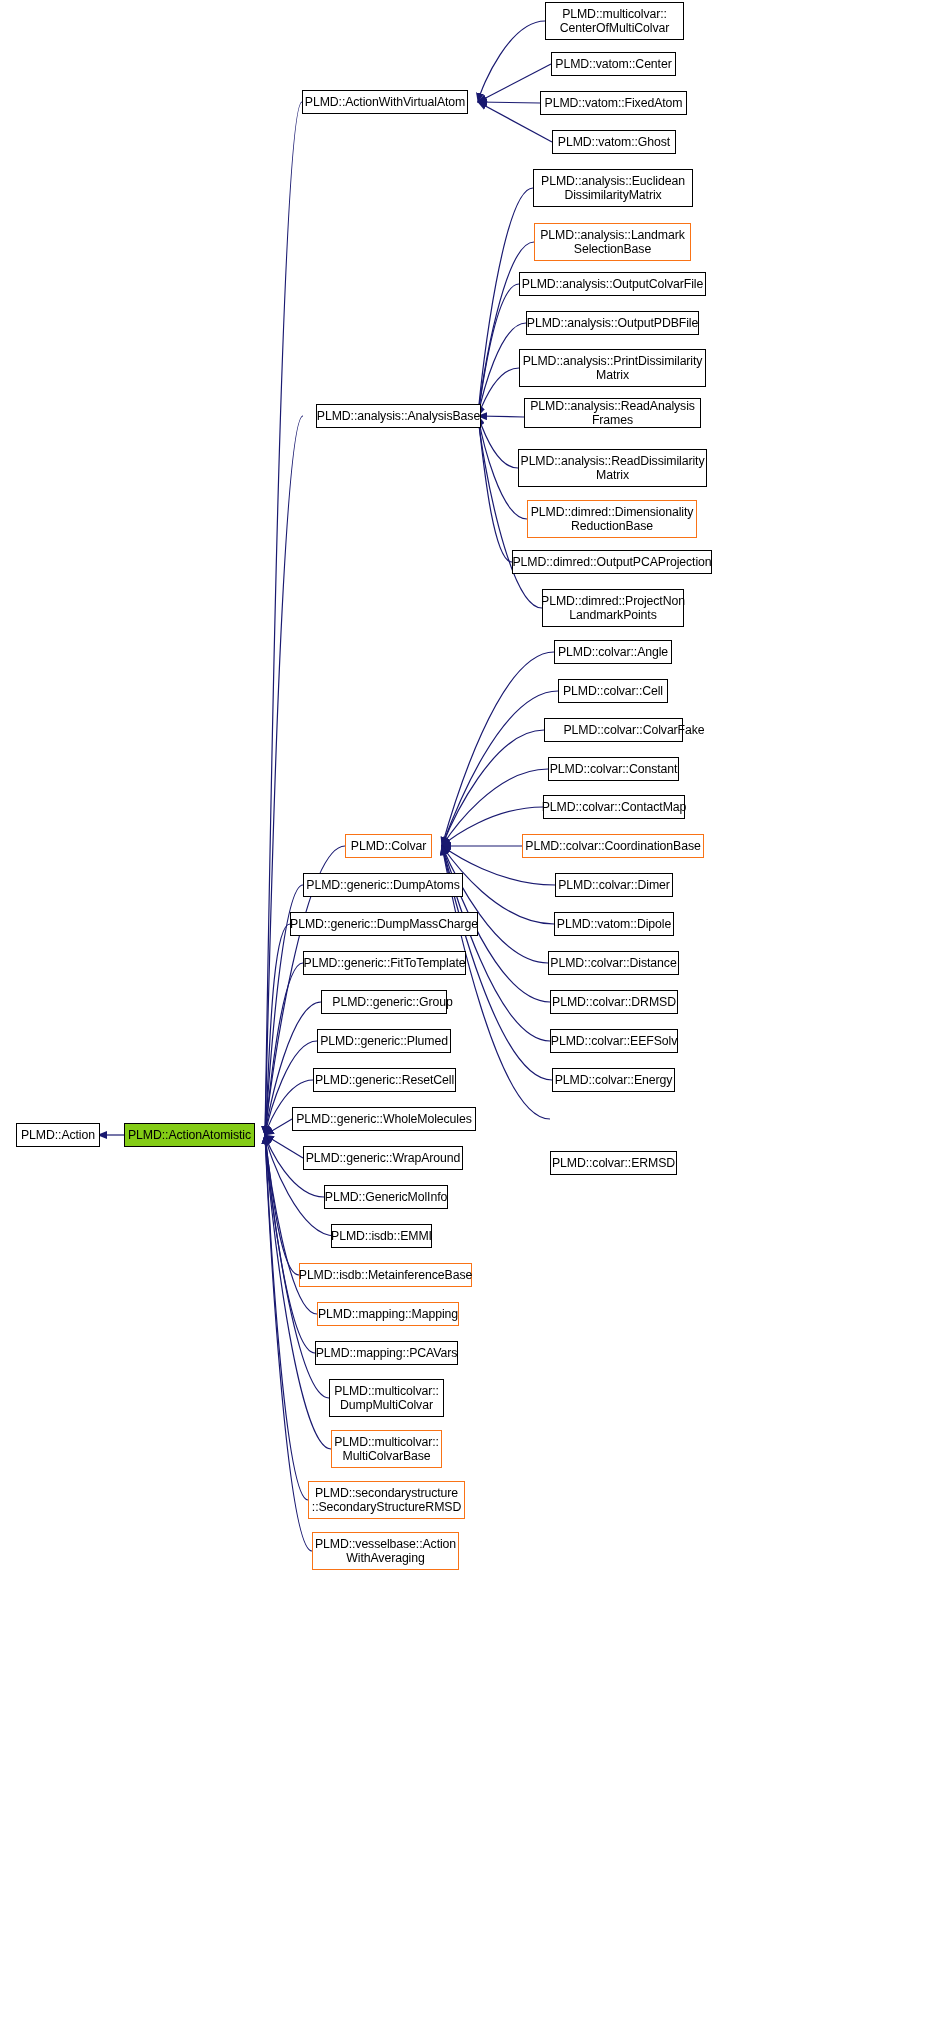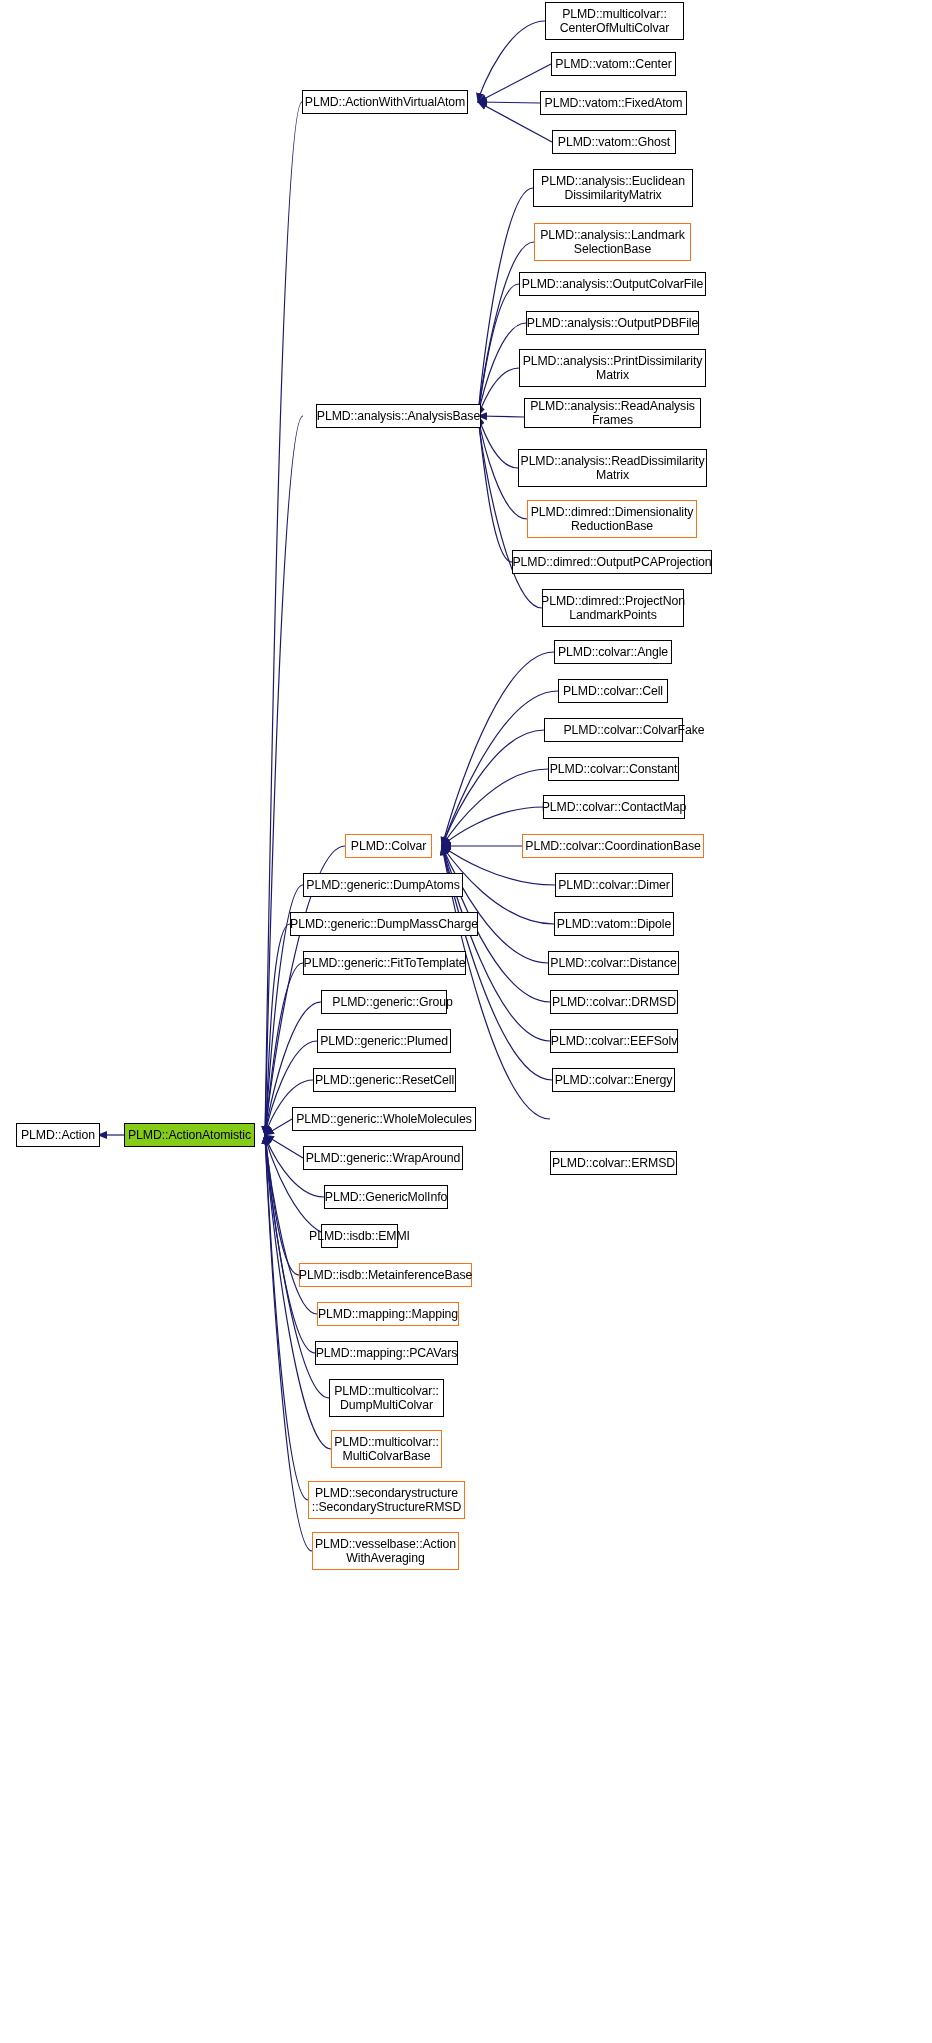--- a/index.html
+++ b/index.html
@@ -148,21 +148,21 @@
     <div class="node" style="left: 550px; top: 1107px; width: 127px; height: 24px; margin-top: 44px;">PLMD::colvar::ERMSD</div>
     <div class="node" style="left: 303px; top: 873px; width: 160px; height: 24px;">PLMD::generic::DumpAtoms</div>
     <div class="node" style="left: 290px; top: 912px; width: 188px; height: 24px;">PLMD::generic::DumpMassCharge</div>
     <div class="node" style="left: 303px; top: 951px; width: 163px; height: 24px;">PLMD::generic::FitToTemplate</div>
     <div class="node" style="left: 321px; top: 990px; width: 126px; height: 24px; padding-left: 20px;">PLMD::generic::Group</div>
     <div class="node" style="left: 317px; top: 1029px; width: 134px; height: 24px;">PLMD::generic::Plumed</div>
     <div class="node" style="left: 313px; top: 1068px; width: 143px; height: 24px;">PLMD::generic::ResetCell</div>
     <div class="node" style="left: 292px; top: 1107px; width: 184px; height: 24px;">PLMD::generic::WholeMolecules</div>
     <div class="node" style="left: 303px; top: 1146px; width: 160px; height: 24px;">PLMD::generic::WrapAround</div>
     <div class="node" style="left: 324px; top: 1185px; width: 124px; height: 24px;">PLMD::GenericMolInfo</div>
-    <div class="node" style="left: 321px; top: 1224px; width: 77px; height: 24px;">PLMD::isdb::EMMI</div>
+    <div class="node" style="left: 331px; top: 1224px; width: 101px; height: 24px;">PLMD::isdb::EMMI</div>
     <div class="node red" style="left: 299px; top: 1263px; width: 173px; height: 24px;">PLMD::isdb::MetainferenceBase</div>
     <div class="node red" style="left: 317px; top: 1302px; width: 142px; height: 24px;">PLMD::mapping::Mapping</div>
     <div class="node" style="left: 315px; top: 1341px; width: 143px; height: 24px;">PLMD::mapping::PCAVars</div>
     <div class="node" style="left: 329px; top: 1379px; width: 115px; height: 38px;">PLMD::multicolvar::
 DumpMultiColvar</div>
     <div class="node red" style="left: 331px; top: 1430px; width: 111px; height: 38px;">PLMD::multicolvar::
 MultiColvarBase</div>
     <div class="node red" style="left: 308px; top: 1481px; width: 157px; height: 38px;">PLMD::secondarystructure
 ::SecondaryStructureRMSD</div>
     <div class="node red" style="left: 312px; top: 1532px; width: 147px; height: 38px;">PLMD::vesselbase::Action

